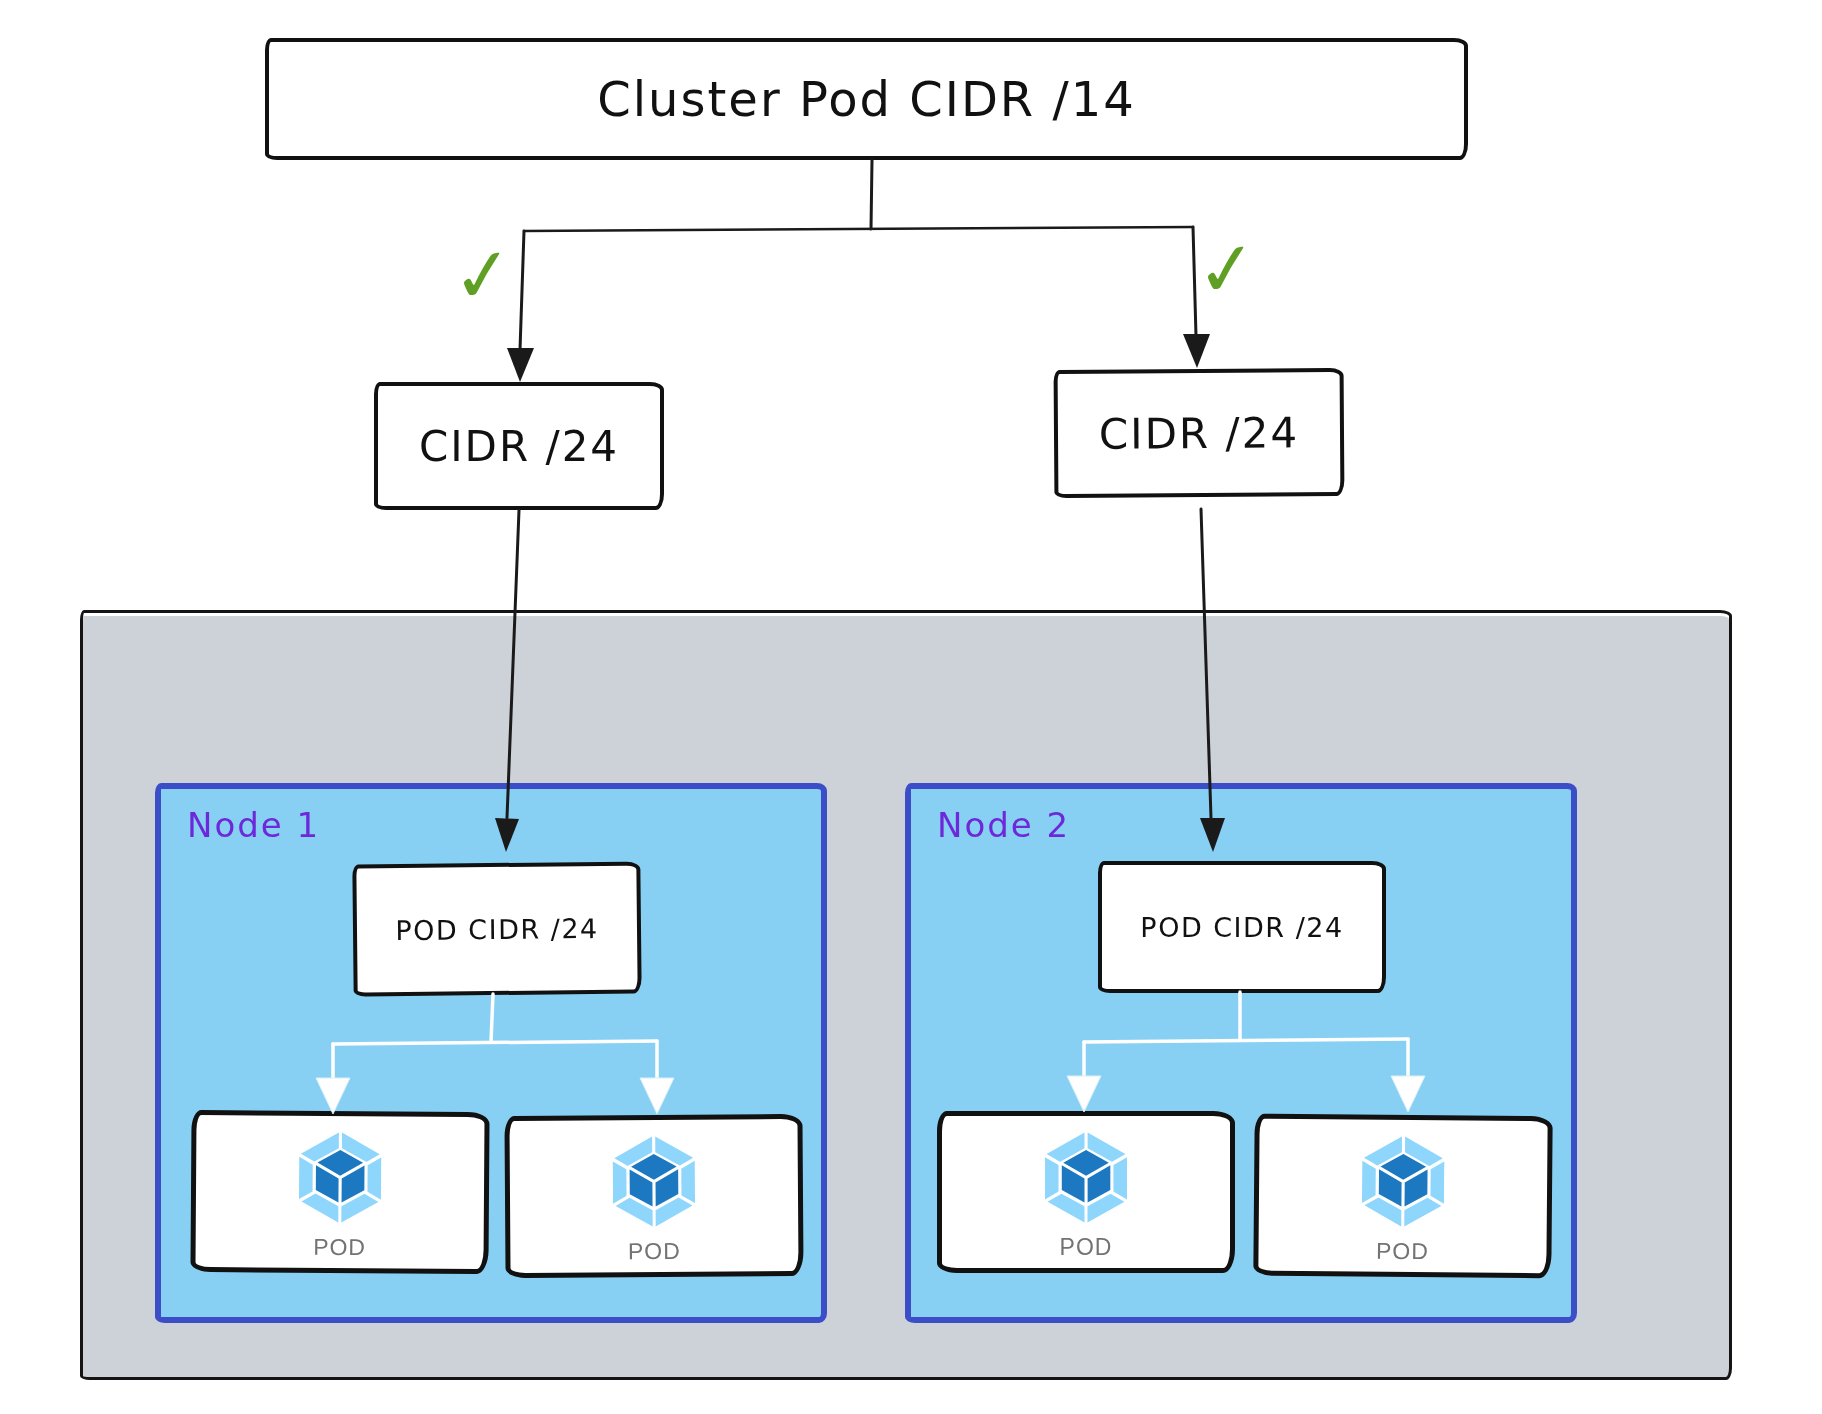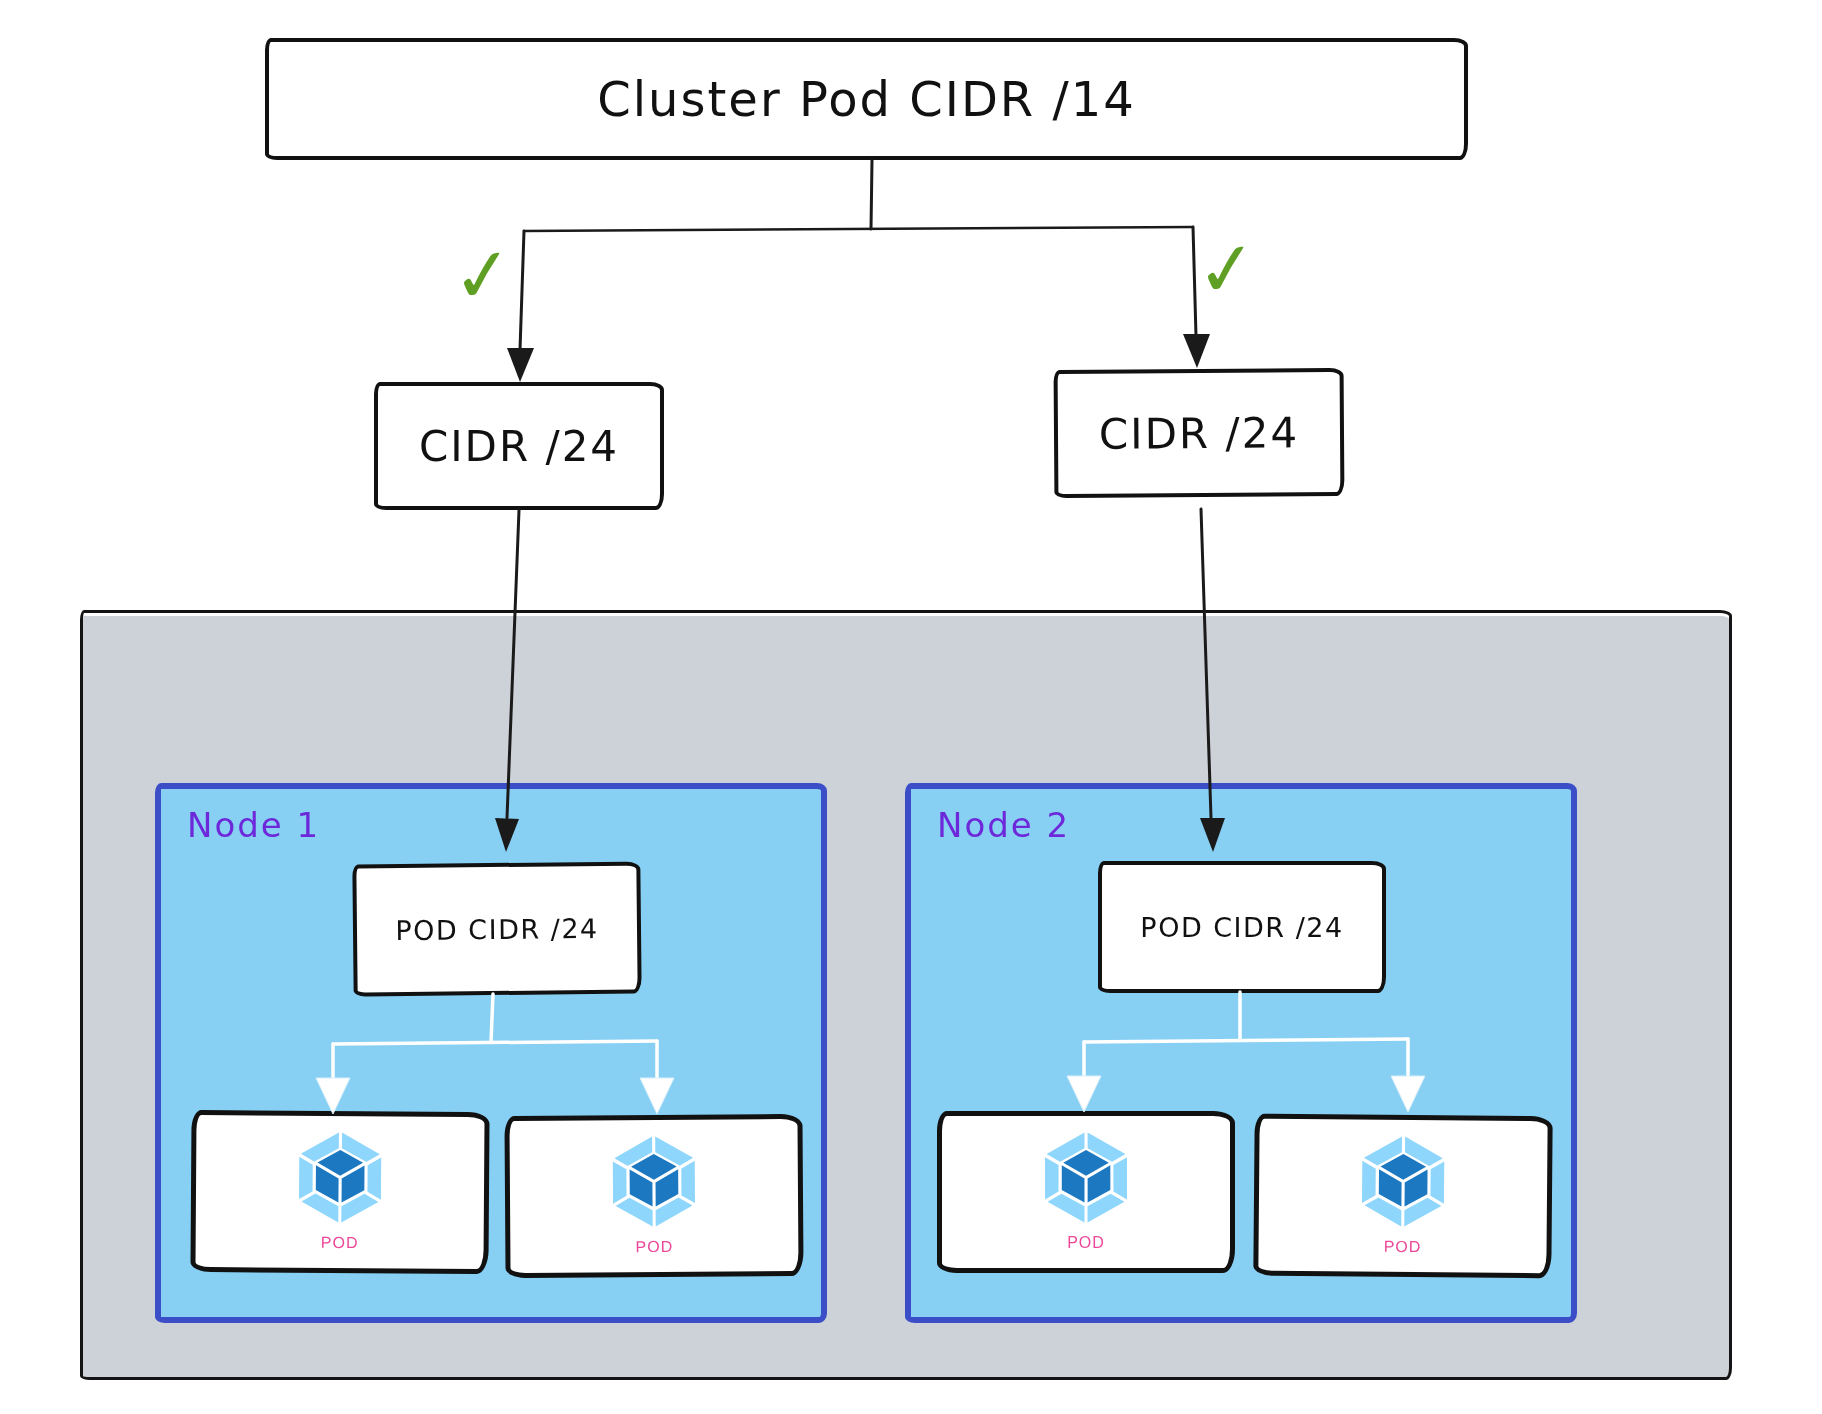--- a/index.html
+++ b/index.html
@@ -41,21 +41,21 @@
   }
   .podcidr-box .lbl{font-size:27px;letter-spacing:1.5px;}
   .node-1 .podcidr-box{left:192px;top:74px;transform:rotate(-0.6deg);}
   .node-2 .podcidr-box{left:187px;top:72px;}
   .pod-box{
     position:absolute;width:298px;height:162px;border-width:5px;
     flex-direction:column;justify-content:flex-start;padding-top:8px;
     border-radius:10px 22px 12px 20px / 20px 12px 24px 10px;
   }
   .pod-box .pod-lbl{
-    font-family:"Liberation Sans",sans-serif;font-size:16px;color:#ec4899;
+    font-family:"Liberation Sans",sans-serif;font-size:23px;color:#737373;
     margin-top:4px;letter-spacing:1px;
   }
   .node-1 .pod-a{left:30px;top:322px;transform:rotate(0.4deg);}
   .node-1 .pod-b{left:344px;top:326px;transform:rotate(-0.4deg);}
   .node-2 .pod-a{left:26px;top:322px;}
   .node-2 .pod-b{left:343px;top:326px;transform:rotate(0.5deg);}
   .wp-icon{display:block;}
   
   .overlay{position:absolute;left:0;top:0;width:1822px;height:1414px;pointer-events:none;z-index:5;}
   .check{

